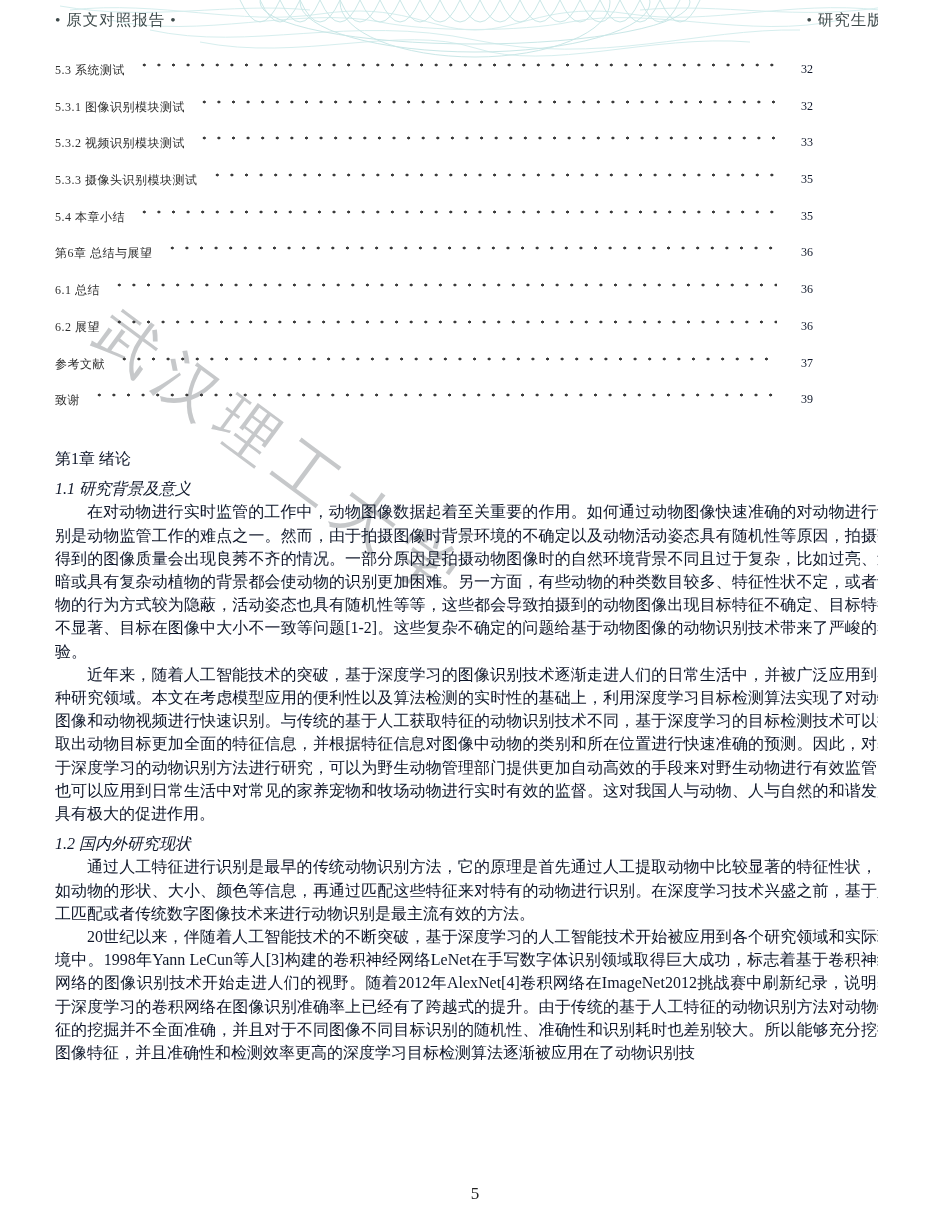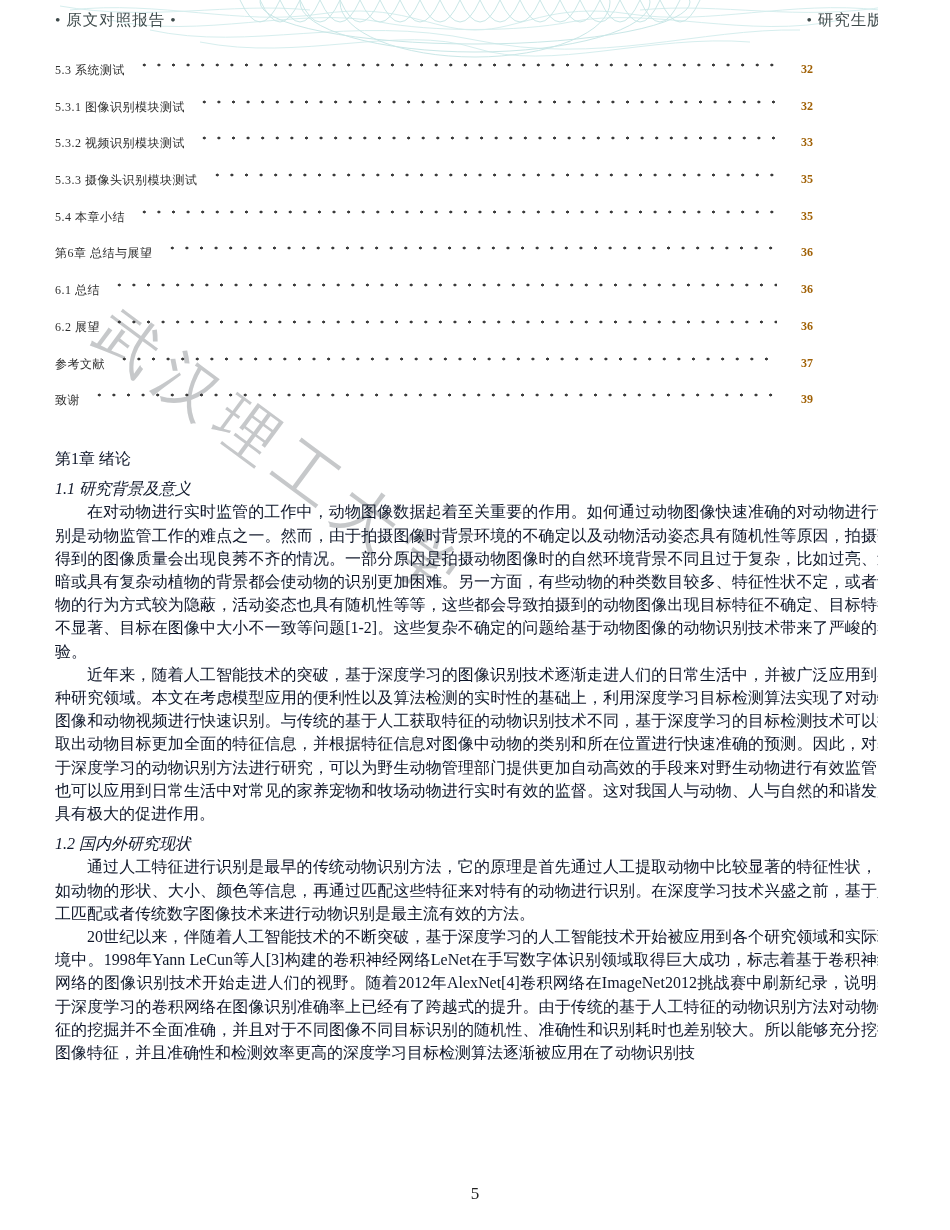--- a/index.html
+++ b/index.html
@@ -24,21 +24,21 @@
   .toc-row {
     display:flex; align-items:flex-start; height:36.7px;
     font-size:12px; color:#2e2e2e;
   }
   .toc-label { white-space:nowrap; letter-spacing:0.5px; }
   .leader {
     flex:1; height:6px; margin:0 8px 0 12px;
     background-image:radial-gradient(circle, #3a3a3a 1.45px, rgba(0,0,0,0) 1.55px);
     background-size:14.6px 6px; background-repeat:repeat-x; background-position:left center;
   }
-  .toc-page { width:28px; text-align:right; color:#a16207;font-weight:bold; }
+  .toc-page { width:28px; text-align:right; color:#0f172a; }
   .content {
     position:absolute; top:447px; left:55px; width:838px; z-index:1;
     font-size:16px; line-height:23.2px; color:#0f172a; text-align:justify;
   }
   .content p { margin:0; }
   .content p.para { text-indent:2em; }
   .content p.h-sec { margin-top:7px;font-style:italic; }
   .footer {
     position:absolute; top:1184px; left:0; width:950px; z-index:1;
     text-align:center; font-size:17px; color:#222222;

